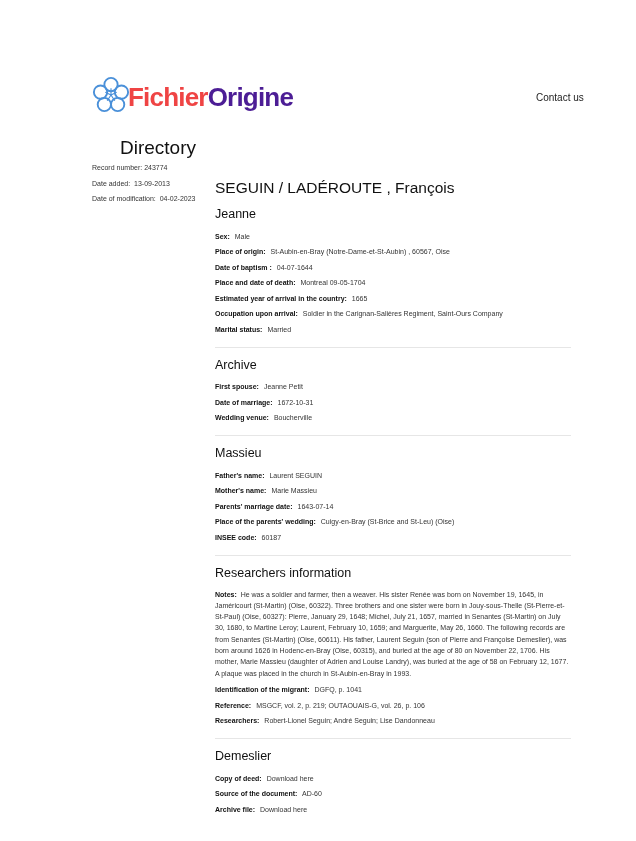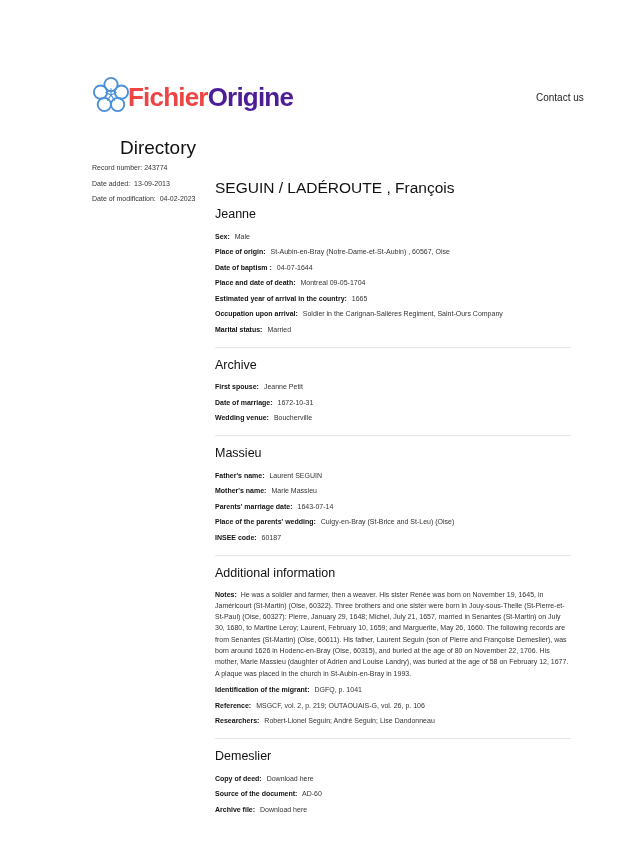--- a/index.html
+++ b/index.html
@@ -76,21 +76,21 @@
   <div class="divider"></div>
 
   <div class="section-title">Massieu</div>
   <div class="field"><b class="lbl">Father's name:</b> <span>Laurent SEGUIN</span></div>
   <div class="field"><b class="lbl">Mother's name:</b> <span>Marie Massieu</span></div>
   <div class="field"><b class="lbl">Parents' marriage date:</b> <span>1643-07-14</span></div>
   <div class="field"><b class="lbl">Place of the parents' wedding:</b> <span>Cuigy-en-Bray (St-Brice and St-Leu) (Oise)</span></div>
   <div class="field"><b class="lbl">INSEE code:</b> <span>60187</span></div>
   <div class="divider"></div>
 
-  <div class="section-title">Additional information</div>
+  <div class="section-title">Researchers information</div>
   <div class="notes"><b>Notes:</b>&nbsp; <span>He was a soldier and farmer, then a weaver. His sister Renée was born on November 19, 1645, in Jaméricourt (St-Martin) (Oise, 60322). Three brothers and one sister were born in Jouy-sous-Thelle (St-Pierre-et-St-Paul) (Oise, 60327): Pierre, January 29, 1648; Michel, July 21, 1657, married in Senantes (St-Martin) on July 30, 1680, to Martine Leroy; Laurent, February 10, 1659; and Marguerite, May 26, 1660. The following records are from Senantes (St-Martin) (Oise, 60611). His father, Laurent Seguin (son of Pierre and Françoise Demeslier), was born around 1626 in Hodenc-en-Bray (Oise, 60315), and buried at the age of 80 on November 22, 1706. His mother, Marie Massieu (daughter of Adrien and Louise Landry), was buried at the age of 58 on February 12, 1677. A plaque was placed in the church in St-Aubin-en-Bray in 1993.</span></div>
   <div class="field"><b class="lbl">Identification of the migrant:</b> <span>DGFQ, p. 1041</span></div>
   <div class="field"><b class="lbl">Reference:</b> <span>MSGCF, vol. 2, p. 219; OUTAOUAIS-G, vol. 26, p. 106</span></div>
   <div class="field"><b class="lbl">Researchers:</b> <span>Robert-Lionel Seguin; André Seguin; Lise Dandonneau</span></div>
   <div class="divider"></div>
 
   <div class="section-title">Demeslier</div>
   <div class="field"><b class="lbl">Copy of deed:</b> <a class="dl">Download here</a></div>
   <div class="field"><b class="lbl">Source of the document:</b> <span>AD-60</span></div>
   <div class="field"><b class="lbl">Archive file:</b> <a class="dl">Download here</a></div>

